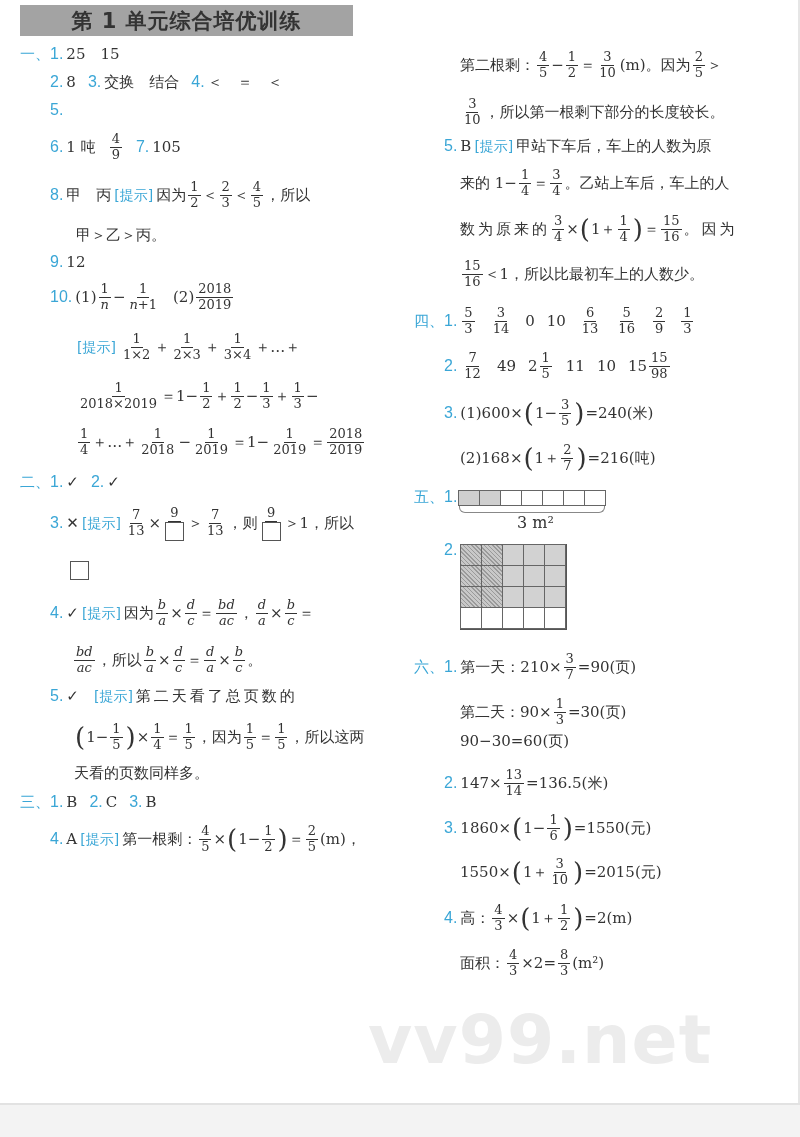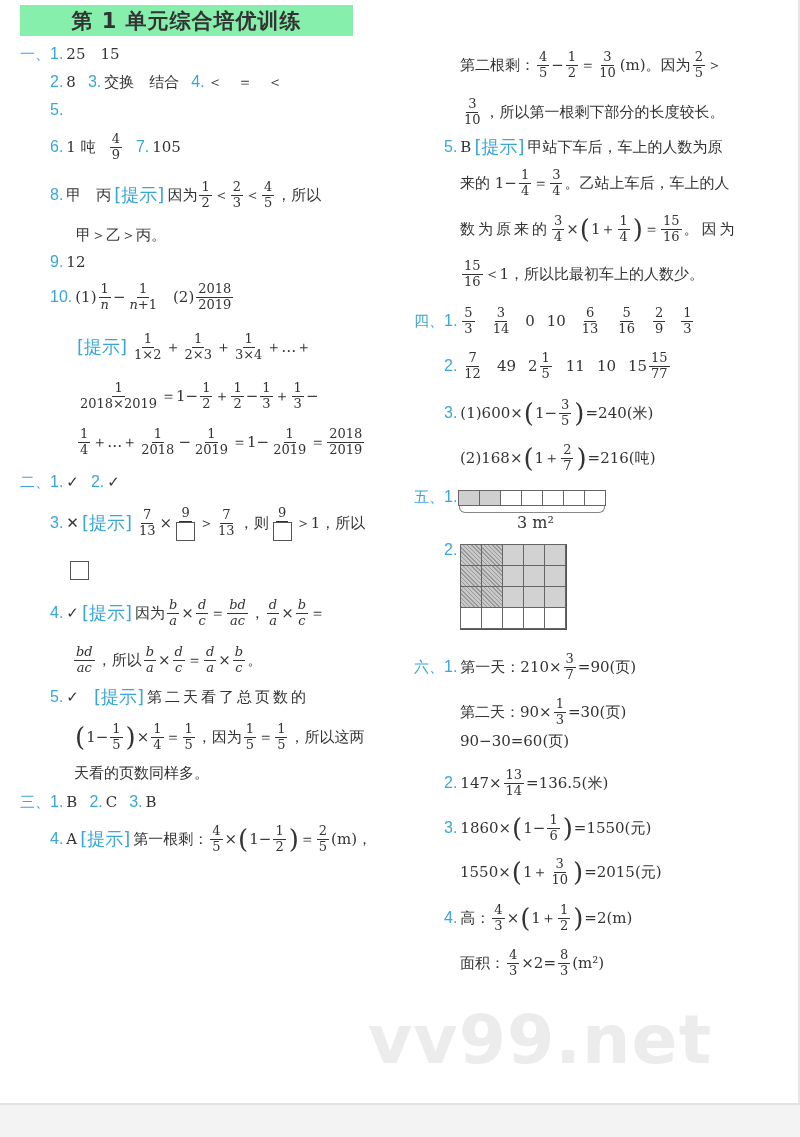--- a/index.html
+++ b/index.html
@@ -3,28 +3,28 @@
 <meta charset="utf-8">
 <style>
   html, body { margin:0; padding:0; }
   body {
     width:800px; height:1137px; background:#ffffff; position:relative; overflow:hidden;
     font-family:"DejaVu Serif", "Liberation Serif", serif; color:#333; font-size:15px;
   }
   .page-border { position:absolute; right:0; top:0; width:2px; height:1105px; background:#e6e6e6; }
   .bottom-bar { position:absolute; left:0; bottom:0; width:800px; height:32px; background:#f3f3f3; border-top:2px solid #e2e2e2; }
   .title-band {
-    position:absolute; left:20px; top:5px; width:333px; height:31px; background:#86efac;
+    position:absolute; left:20px; top:5px; width:333px; height:31px; background:#a3a3a3;
     display:flex; align-items:center; justify-content:center;
   }
   .title-band span { font-family:"DejaVu Sans", "Liberation Sans", sans-serif; font-size:21px; font-weight:bold; color:#333; letter-spacing:1px; }
   .ln { position:absolute; white-space:nowrap; display:flex; align-items:center; line-height:1; }
   .num { font-family:"Liberation Sans", "DejaVu Sans", sans-serif; color:#3aa6d6; font-size:16px; margin-right:3px; }
   .sec { font-family:"DejaVu Sans", sans-serif; color:#3aa6d6; font-size:15px; }
-  .hint { font-family:"DejaVu Sans", sans-serif; color:#3aa6d6; font-size:18px; margin:0 3px; }
+  .hint { font-family:"DejaVu Sans", sans-serif; color:#3aa6d6; font-size:14px; margin:0 3px; }
   .t { font-size:15px; }
   .gap { display:inline-block; width:12px; }
   .frac { display:inline-flex; flex-direction:column; align-items:center; vertical-align:middle; margin:0 2px; font-size:13px; line-height:1.15; }
   .frac .n { border-bottom:1px solid #333; padding:0 2px; }
   .frac .d { padding:0 2px; }
   .box { display:inline-block; width:17px; height:17px; border:1px solid #555; vertical-align:middle; }
   .paren { font-size:26px; font-weight:200; line-height:1; margin:0 1px; }
   .watermark { position:absolute; left:368px; top:1000px; font-family:"DejaVu Sans", sans-serif; font-weight:bold; font-size:68px; color:#ececec; letter-spacing:1px; }
   .bar { position:absolute; left:459px; top:490px; display:flex; }
   .bar .c { width:20px; height:14px; border:1px solid #666; margin-left:-1px; background:#fff; }
@@ -399,21 +399,21 @@
       <span class="d">5</span>
     </span>
     <span class="gap"></span>
   <span class="t">11</span>
     <span class="gap"></span>
     <span class="t">10</span>
     <span class="gap"></span>
   <span class="t">15</span>
     <span class="frac">
       <span class="n">15</span>
-      <span class="d">77</span>
+      <span class="d">98</span>
     </span>
 </div>
 <div class="ln" style="left:444px;top:398px">
   <span class="num">3.</span>
   <span class="t">(1)600×</span><span class="paren">(</span>1−<span class="frac">
       <span class="n">3</span>
       <span class="d">5</span>
     </span><span class="paren">)</span><span class="t">=240(米)</span>
 </div>
 <div class="ln" style="left:460px;top:443px">

